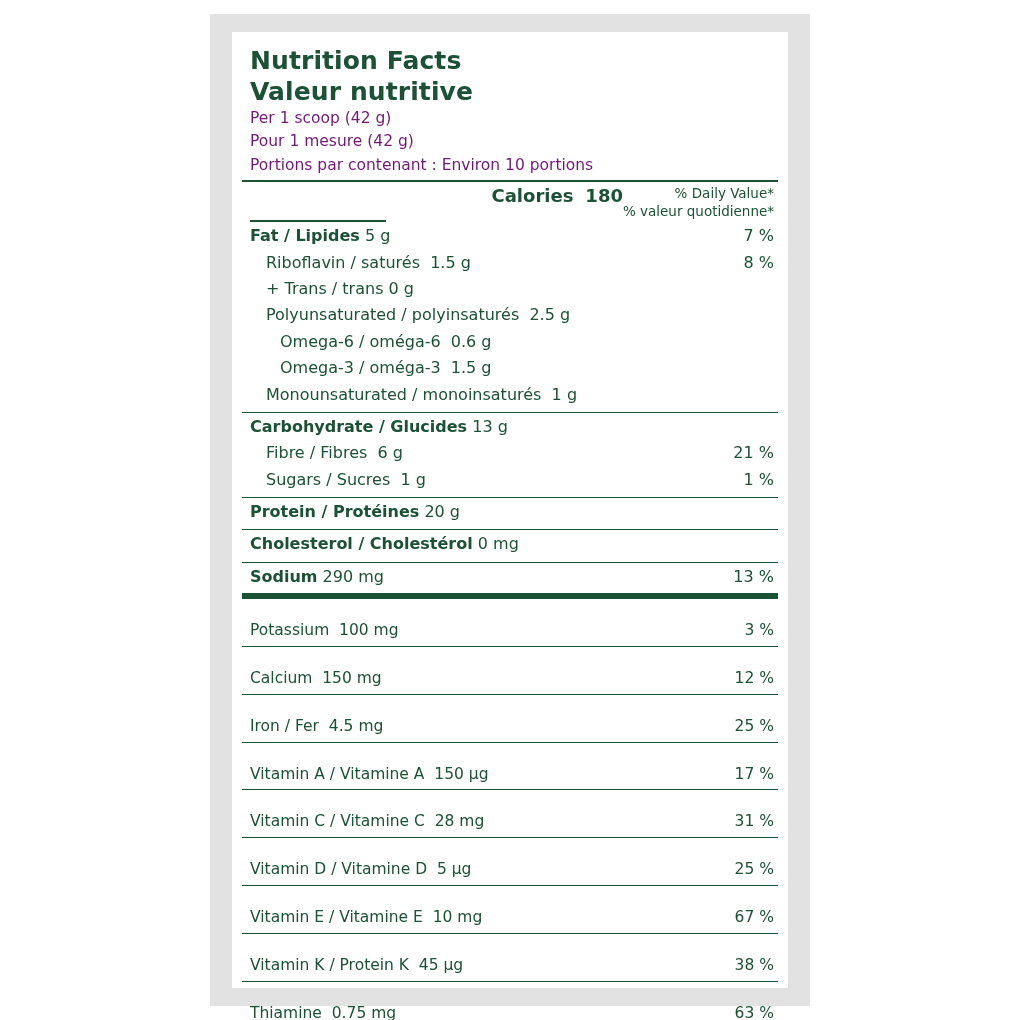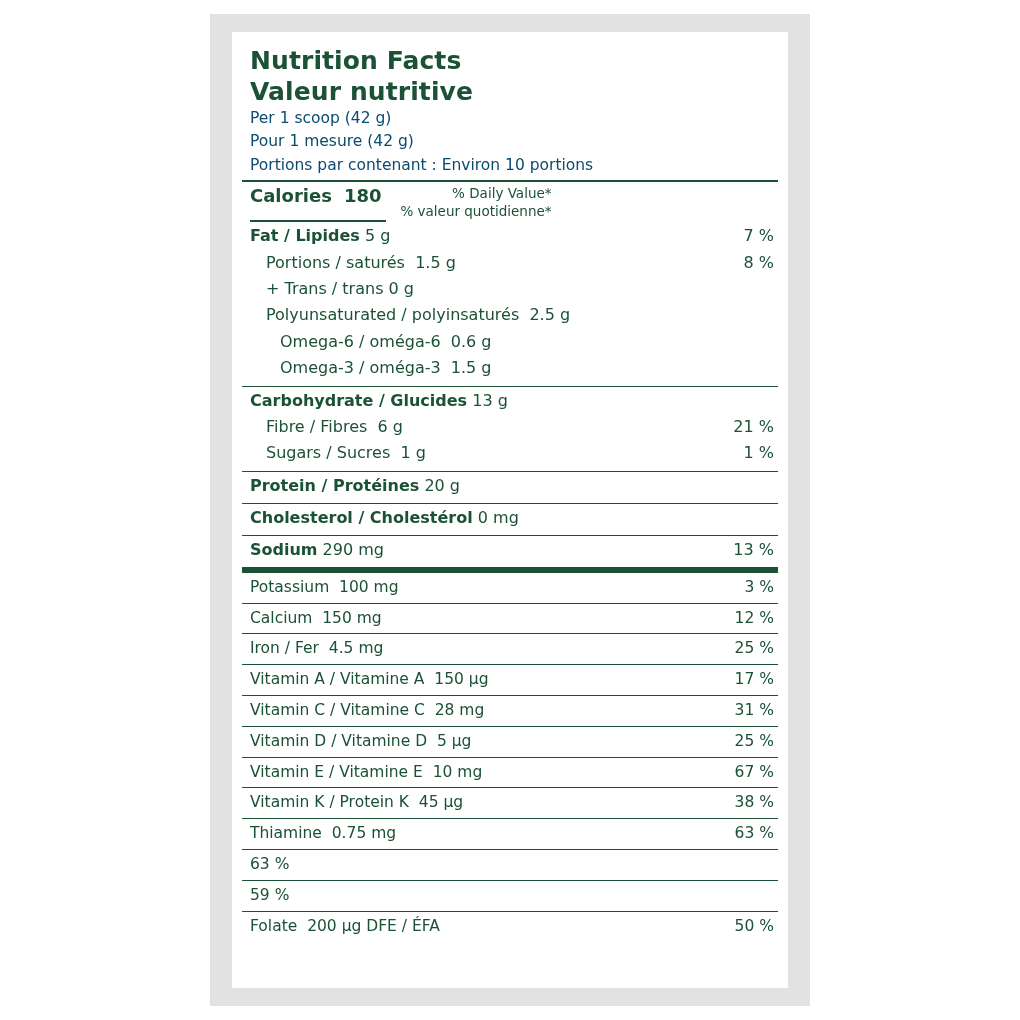--- a/index.html
+++ b/index.html
@@ -47,21 +47,21 @@
     font-size: 25px;
     font-weight: bold;
     line-height: 1.22;
     letter-spacing: 0.1px;
     color: #1b5135;
     padding-left: 8px;
   }
   .serving {
     font-size: 15.5px;
     line-height: 1.5;
-    color: #0c4a6e;
+    color: #701a75;
     padding-left: 8px;
   }
 
   .rule-thin {
     height: 1px;
     background: #1b5135;
     margin: 4px 0 0 0;
   }
   .rule-med {
     height: 2px;
@@ -82,25 +82,24 @@
     line-height: 1.65;
     padding-left: 8px;
     padding-right: 4px;
   }
   .row .left { white-space: nowrap; }
   .row .right { white-space: nowrap; text-align: right; }
 
   .cal-row {
     display: flex;
     align-items: flex-start;
-    justify-content: flex-start;
+    justify-content: flex-end;
     padding-left: 8px;
     padding-right: 4px;
     margin-top: 2px;
-    gap: 19px;
   }
   .cal-label {
     font-size: 18px;
     font-weight: bold;
     line-height: 1.3;
   }
   .cal-val {
     font-size: 18px;
     font-weight: bold;
     line-height: 1.3;
@@ -126,21 +125,21 @@
     margin-left: 8px;
     margin-top: 0px;
   }
   .group { padding-top: 1px; }
   .vit-block { margin-top: 0; }
   .vit-row {
     display: flex;
     justify-content: space-between;
     font-size: 15.5px;
     line-height: 1.6;
-    padding: 2px 4px 3px 8px;
+    padding: 19px 4px 3px 8px;
     border-bottom: 1px solid #1b5135;
   }
   .vit-row:last-child { border-bottom: none; }
 </style>
 </head>
 <body>
 
 <div class="page">
   <div class="outer-frame"></div>
   <div class="panel">
@@ -166,37 +165,41 @@
         </div>
       </div>
       <div class="calories-underline"></div>
 
       <div class="group">
         <div class="row">
           <span class="left"><span class="bold">Fat / Lipides</span>&nbsp;<span>5 g</span></span>
           <span class="right">7 %</span>
         </div>
         <div class="row ind1">
-          <span class="left"><span>Portions / saturés</span>&nbsp;&nbsp;<span>1.5 g</span></span>
+          <span class="left"><span>Riboflavin / saturés</span>&nbsp;&nbsp;<span>1.5 g</span></span>
           <span class="right">8 %</span>
         </div>
         <div class="row ind1">
           <span class="left"><span>+ Trans / trans</span>&nbsp;<span>0 g</span></span>
           <span class="right"></span>
         </div>
         <div class="row ind1">
           <span class="left"><span>Polyunsaturated / polyinsaturés</span>&nbsp;&nbsp;<span>2.5 g</span></span>
           <span class="right"></span>
         </div>
         <div class="row ind2">
           <span class="left"><span>Omega-6 / oméga-6</span>&nbsp;&nbsp;<span>0.6 g</span></span>
           <span class="right"></span>
         </div>
         <div class="row ind2">
           <span class="left"><span>Omega-3 / oméga-3</span>&nbsp;&nbsp;<span>1.5 g</span></span>
+          <span class="right"></span>
+        </div>
+        <div class="row ind1">
+          <span class="left"><span>Monounsaturated / monoinsaturés</span>&nbsp;&nbsp;<span>1 g</span></span>
           <span class="right"></span>
         </div>
       </div>
 
       <div class="rule-thin"></div>
 
       <div class="group">
         <div class="row">
           <span class="left"><span class="bold">Carbohydrate / Glucides</span>&nbsp;<span>13 g</span></span>
           <span class="right"></span>

